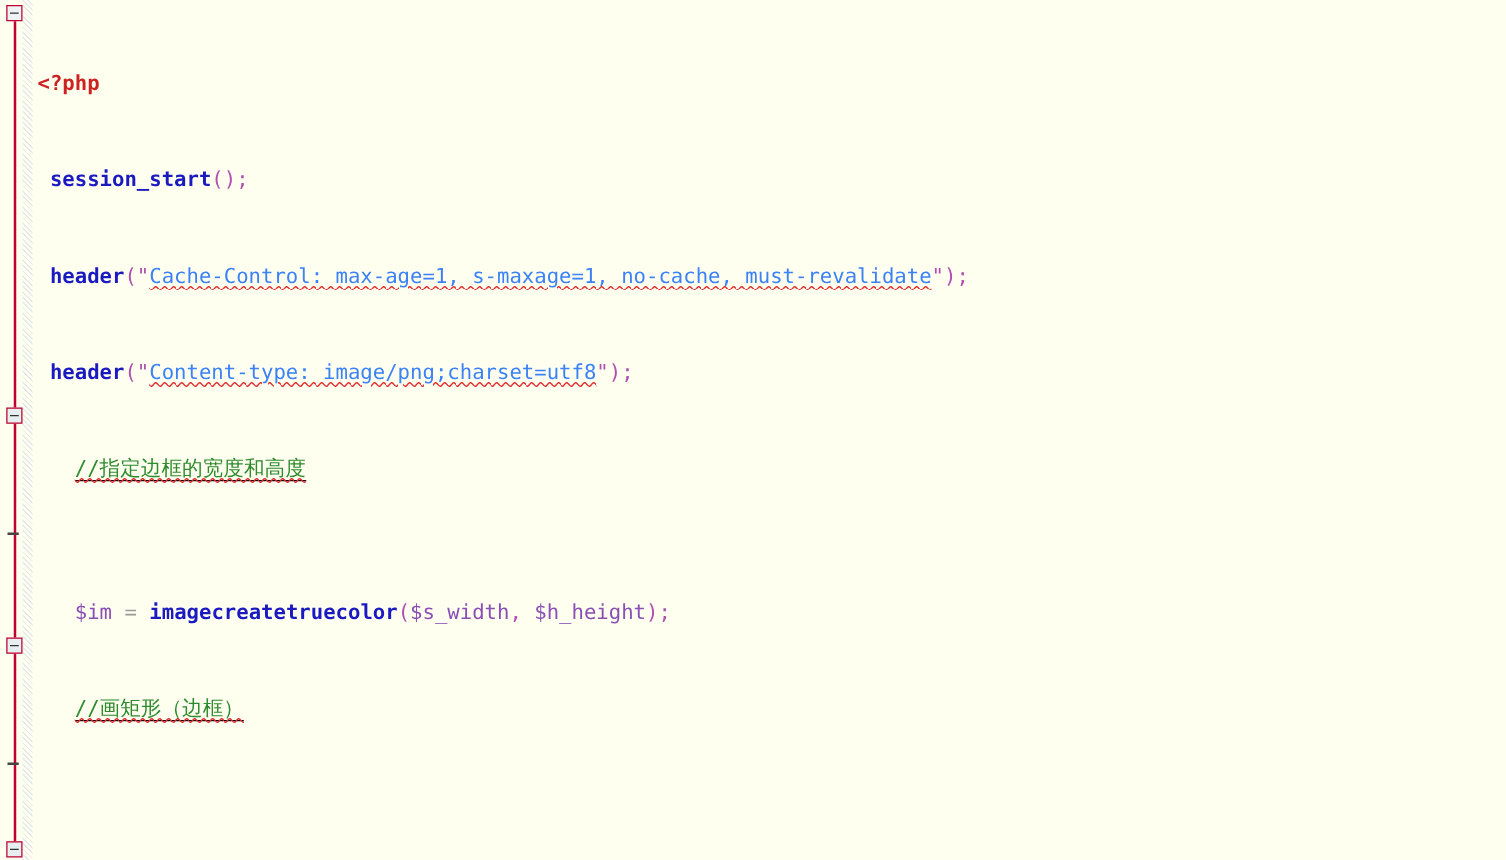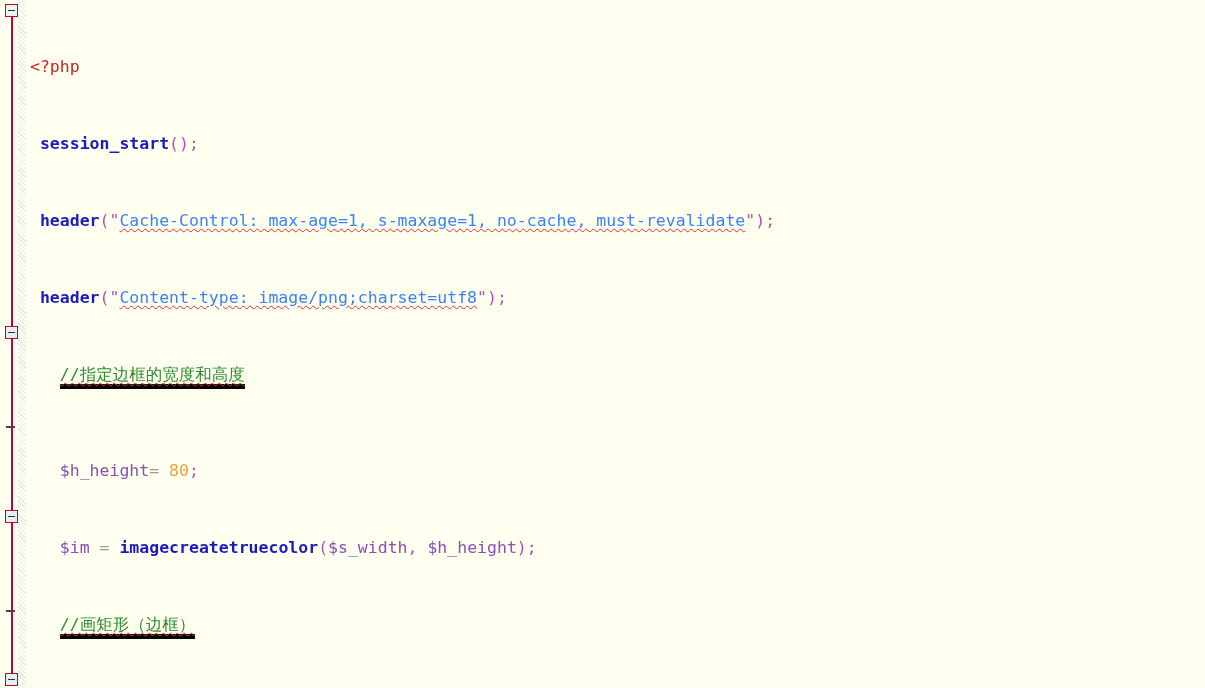--- a/index.html
+++ b/index.html
@@ -44,32 +44,32 @@
     position:absolute;left:0;top:0;width:1205px;height:688px;
     white-space:pre;
   }
   .line{
     height:20px;line-height:20px;
     font-size:16.5px;
     padding-left:4px;
     white-space:pre;
   }
   
-  .tag       {color:#CC2222;}
+  .tag       {color:#CC2222;font-weight:bold;}
   .fn        {color:#1A1AC0;font-weight:bold;}
   .var       {color:#8a4fb5;}
   .num       {color:#E8A33D;}
   .str       {color:#3b82f6;}
   .quote     {color:#b050b0;}
   .punc      {color:#b050b0;}
   .op        {color:#9a9a9a;}
   .cmt       {color:#2E8B2E;}
   
   .uline{
-    border-bottom:5px solid #000000;
+    border-bottom:1px solid #000000;
   }
   
   .sq{
     text-decoration-line:underline;
     text-decoration-style:wavy;
     text-decoration-color:#E03030;
     text-decoration-thickness:1px;
     text-underline-offset:2px;
   }
 </style>
@@ -97,21 +97,20 @@
 
     <div class="line"> <span class="fn">session_start</span><span class="punc">()</span><span class="punc">;</span></div>
 
     <div class="line"> <span class="fn">header</span><span class="punc">(</span><span class="quote">"</span><span class="str sq">Cache-Control: max-age=1, s-maxage=1, no-cache, must-revalidate</span><span class="quote">"</span><span class="punc">)</span><span class="punc">;</span></div>
 
     <div class="line"> <span class="fn">header</span><span class="punc">(</span><span class="quote">"</span><span class="str sq">Content-type: image/png;charset=utf8</span><span class="quote">"</span><span class="punc">)</span><span class="punc">;</span></div>
 
     <div class="line">   <span class="cmt uline sq">//指定边框的宽度和高度</span></div>
 
 
-    <div class="line">   <span class="var">$h_height</span><span class="op">=</span> <span class="num">80</span><span class="punc">;</span></div>
 
     <div class="line">   <span class="var">$im</span> <span class="op">=</span> <span class="fn">imagecreatetruecolor</span><span class="punc">(</span><span class="var">$s_width</span><span class="punc">,</span> <span class="var">$h_height</span><span class="punc">)</span><span class="punc">;</span></div>
 
     <div class="line">   <span class="cmt uline sq">//画矩形（边框）</span></div>
 
     
 
     
 
     

